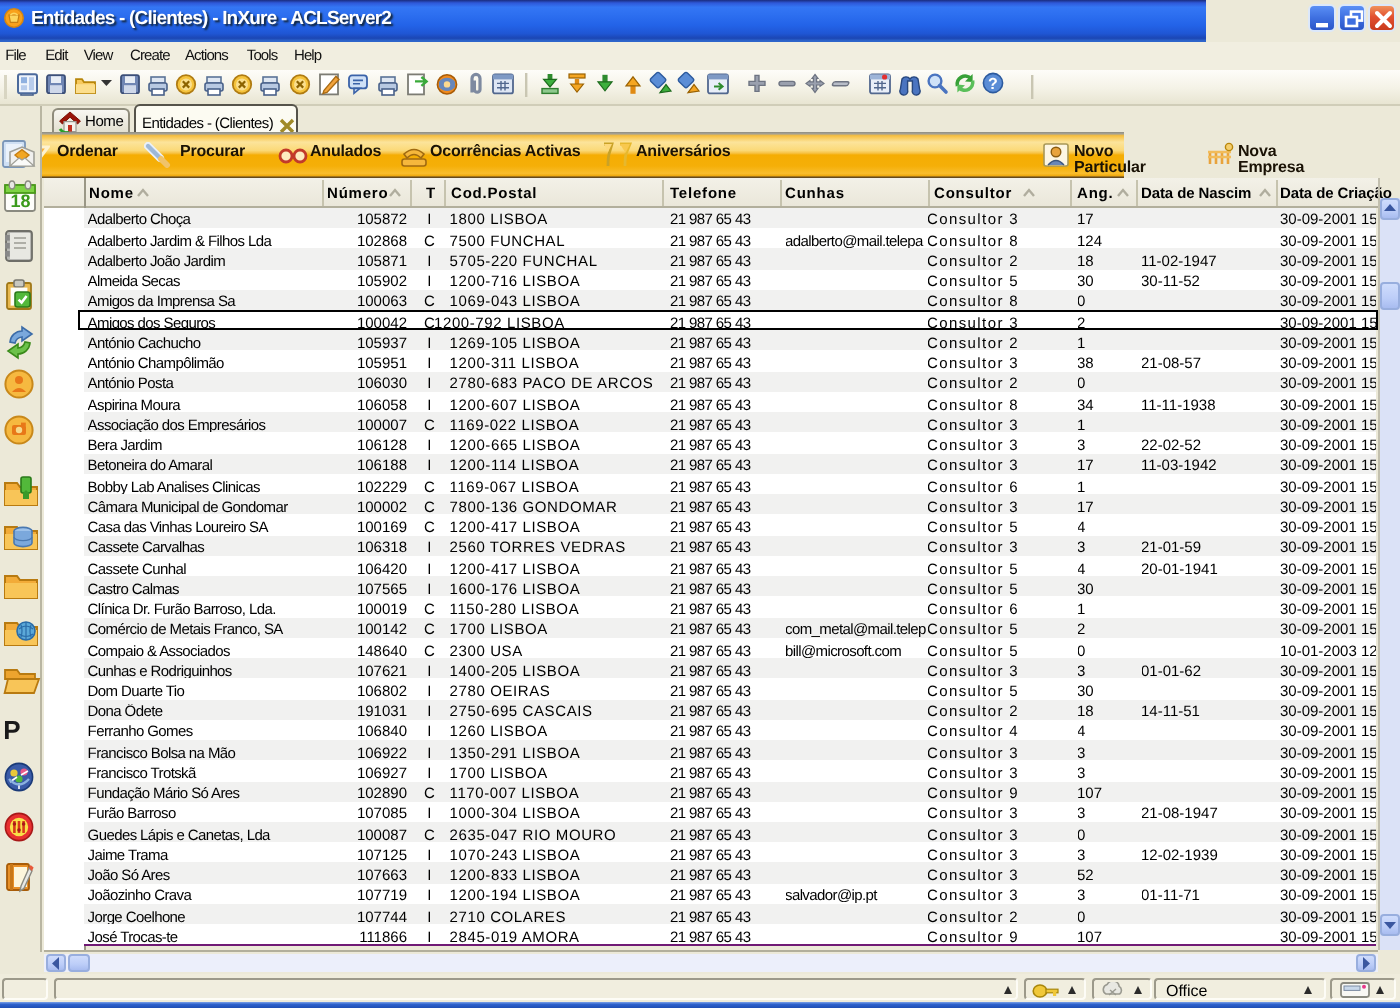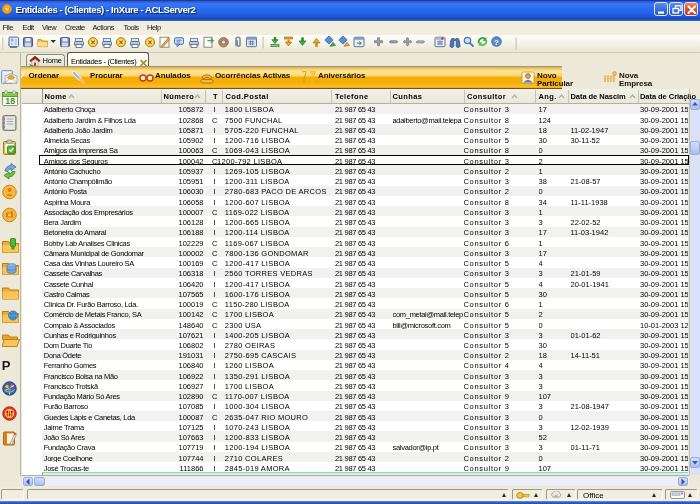--- a/index.html
+++ b/index.html
@@ -1,19 +1,19 @@
 <!DOCTYPE html>
 <html><head><meta charset="utf-8">
 <style>
 html,body{margin:0;padding:0}
 body{width:700px;height:504px;overflow:hidden;font-family:"Liberation Sans",sans-serif;background:#ece9d8;position:relative}
 #w{position:absolute;left:0;top:0;width:700px;height:504px;background:#ece9d8}
 .abs{position:absolute}
 
-#title{left:0;top:0;width:700px;height:21px;background:linear-gradient(180deg,#1a2c7e 0%,#2e58d8 7%,#3476f4 17%,#2d6ff0 35%,#2363e8 60%,#1f56d4 80%,#1b46b4 91%,#2e65cb 97%,#2e65cb 100%)}
+#title{left:0;top:0;width:603px;height:21px;background:linear-gradient(180deg,#1a2c7e 0%,#2e58d8 7%,#3476f4 17%,#2d6ff0 35%,#2363e8 60%,#1f56d4 80%,#1b46b4 91%,#2e65cb 97%,#2e65cb 100%)}
 #title .txt{left:15.5px;top:4.2px;font-size:9.5px;font-weight:bold;color:#fff;text-shadow:1px 1px 1px #123;letter-spacing:-0.4px}
 .tbtn{top:1.5px;width:14px;height:14px;border-radius:3px;border:1px solid #dce8fa;box-sizing:border-box}
 #bmin,#bmax{background:linear-gradient(180deg,#5a8ff5 0%,#3e6fe0 50%,#2a55c8 100%)}
 #bclose{background:linear-gradient(180deg,#f0925c 0%,#e25030 45%,#c93a1c 100%)}
 .tbtn svg{position:absolute;left:0;top:0}
 
 #menu{left:0;top:21px;width:700px;height:14px;background:#f1eee0;font-size:7.5px;color:#111;letter-spacing:-0.45px}
 #menu span{position:absolute;top:1.6px}
 
 #tbar{left:0;top:35px;width:700px;height:18px;background:linear-gradient(180deg,#fefdf9 0%,#f4f2e6 55%,#e8e5d2 100%);border-bottom:1px solid #d0cdb8;box-sizing:border-box}
@@ -32,21 +32,21 @@
 #side{left:0;top:53px;width:21px;height:423px;background:#ece9d8;border-right:1px solid #b9b6a2;box-sizing:border-box}
 
 #gutter{left:22px;top:103.8px;width:19.5px;height:371.2px;background:#fff}
 #gridl{left:41.5px;top:89px;width:1px;height:386px;background:#9a9786}
 #ghead{left:22px;top:88.5px;width:667px;height:15.3px;background:linear-gradient(180deg,#f3f1e8,#eae7da);border-bottom:1px solid #b2af9c;box-sizing:border-box;font-size:7.5px;font-weight:bold;color:#000}
 #ghead span{position:absolute;top:3.6px;letter-spacing:0.4px}
 #ghead span.n{letter-spacing:-0.05px}
 #ghead i{position:absolute;top:5.5px;width:5px;height:3px;font-style:normal}
 #ghead i svg{position:absolute;left:0;top:0}
 #ghead .dv{position:absolute;top:1px;width:1px;height:13px;background:#c6c3ae}
-#grid{left:42px;top:103.8px;width:646px;height:368.8px;background:#5eead4;overflow:hidden}
+#grid{left:42px;top:103.8px;width:646px;height:368.8px;background:#701a75;overflow:hidden}
 .tr{position:absolute;left:0;width:646px;height:10.24px;background:#fff}
 .tr.odd{background:#f1f1f0}
 .tr.sel{background:#fff}
 .c{position:absolute;top:2.7px;font-size:7.5px;color:#000;letter-spacing:-0.3px;white-space:nowrap;overflow:hidden;line-height:8px}
 .c.ls0{letter-spacing:0}
 .c.lsp{letter-spacing:0.3px}
 .c.lsc{letter-spacing:0.7px}
 .c.r{text-align:right}
 .c.ct{text-align:center}
 #gridbot{left:22px;top:474.8px;width:667px;height:1px;background:#b2af9c}
@@ -794,21 +794,21 @@
         <span class="c" style="left:1.8px;width:114px">João Só Ares</span>
         <span class="c r ls0" style="left:115.5px;width:46px">107663</span>
         <span class="c ct" style="left:168.0px;width:9px">I</span>
         <span class="c lsp" style="left:182.8px;width:104px">1200-833 LISBOA</span>
         <span class="c" style="left:293.0px;width:56px">21 987 65 43</span>
         <span class="c lsc" style="left:421.5px;width:66px">Consultor 3</span>
         <span class="c ls0" style="left:496.5px;width:30px">52</span>
         <span class="c ls0" style="left:598.0px;width:50px">30-09-2001 15:</span>
       </div>
 <div class="tr" style="top:337.92px">
-        <span class="c" style="left:1.8px;width:114px">Fundação Crava</span>
+        <span class="c" style="left:1.8px;width:114px">Joãozinho Crava</span>
         <span class="c r ls0" style="left:115.5px;width:46px">107719</span>
         <span class="c ct" style="left:168.0px;width:9px">I</span>
         <span class="c lsp" style="left:182.8px;width:104px">1200-194 LISBOA</span>
         <span class="c" style="left:293.0px;width:56px">21 987 65 43</span>
         <span class="c" style="left:350.5px;width:71px">salvador@ip.pt</span>
         <span class="c lsc" style="left:421.5px;width:66px">Consultor 3</span>
         <span class="c ls0" style="left:496.5px;width:30px">3</span>
         <span class="c ls0" style="left:528.5px;width:66px">01-11-71</span>
         <span class="c ls0" style="left:598.0px;width:50px">30-09-2001 15:</span>
       </div>

